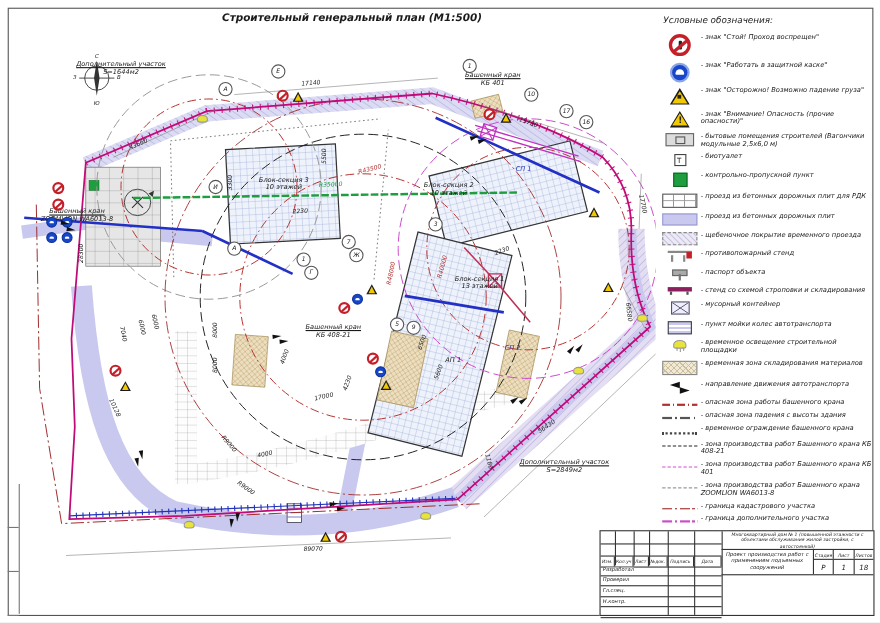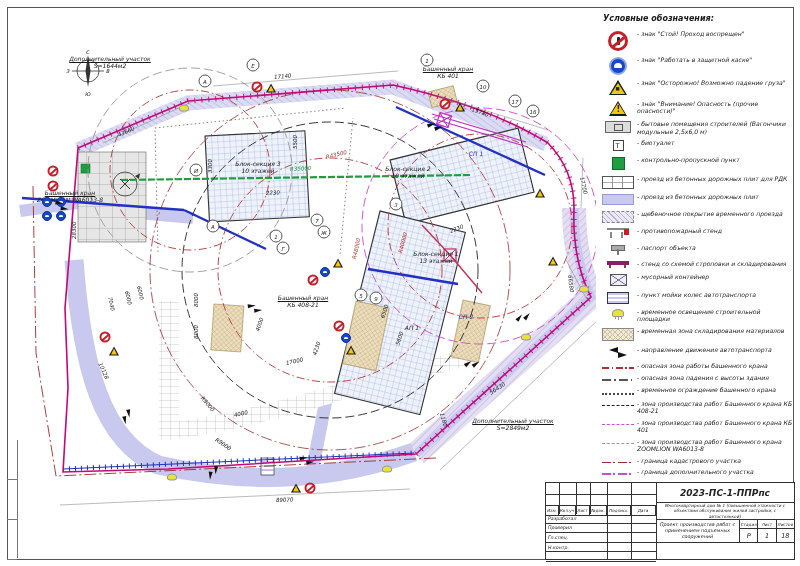--- a/index.html
+++ b/index.html
@@ -42,21 +42,21 @@
         box-sizing:border-box;}
   .sg-b::after{content:"";position:absolute;left:1.8px;top:2.6px;width:4.6px;height:2.8px;
         border-radius:50% 50% 12% 12%;background:#fff;}
   .sg-y{width:0;height:0;border-left:5px solid transparent;border-right:5px solid transparent;
         border-bottom:9px solid #1a1a1a;}
   .sg-y::after{content:"";position:absolute;left:-3.5px;top:1.6px;border-left:3.5px solid transparent;
         border-right:3.5px solid transparent;border-bottom:6.4px solid #f2c900;}
 
   
   .legend{position:absolute;left:599px;top:14px;width:194px;}
-  .legend-title{font-size:8px;font-style:italic;font-weight:bold;margin:0 0 7px 4px;color:#1a1a1a;}
+  .legend-title{font-size:8px;font-style:italic;font-weight:normal;margin:0 0 7px 4px;color:#1a1a1a;}
   .legend-item{display:flex;align-items:flex-start;margin-bottom:4.6px;}
   .legend-icon{flex:0 0 38px;display:flex;justify-content:center;margin-top:1px;position:relative;}
   .legend-text{font-size:6.1px;font-style:italic;line-height:1.18;color:#1a1a1a;}
   .legend-icon>i{display:block;position:relative;}
 
   .ic-sign-stop i{width:14px;height:14px;border:3px solid #c4202a;border-radius:50%;background:#fff;
         box-sizing:content-box;}
   .ic-sign-stop i::before{content:"";position:absolute;left:6px;top:3px;width:2.6px;height:8px;
         background:#222;border-radius:1px;}
   .ic-sign-stop i::after{content:"";position:absolute;left:-1px;top:6.5px;width:16px;height:2.6px;
@@ -173,20 +173,21 @@
   .tb-logo{flex:1;display:flex;align-items:center;justify-content:center;font-size:12px;
         font-weight:bold;font-style:normal;color:#1e8c3c;letter-spacing:0.5px;}
   .stamp-col{position:absolute;left:7px;top:440px;width:10px;height:118px;border-right:1px solid #777;}
   .stamp-col div{height:39px;border-bottom:1px solid #777;}
 </style>
 </head>
 <body>
 
 <div class="page">
   <div class="frame"></div>
+  <div class="page-title">Строительный генеральный план (М1:500)</div>
 
   <div class="plan">
     <svg width="588" height="545" viewBox="0 0 588 545">
       <defs>
         <pattern id="pGrid" width="6" height="6" patternUnits="userSpaceOnUse">
           <rect width="6" height="6" fill="#eef2fb"></rect>
             <path d="M6 0H0V6" fill="none" stroke="#8597cf" stroke-width="0.5"></path>
         </pattern>
         <pattern id="pPlates" width="9" height="7" patternUnits="userSpaceOnUse">
           <rect width="9" height="7" fill="#fdfdfd"></rect>
@@ -648,21 +649,20 @@
           </div>
           <div class="tb-role">
             <span style="background: rgb(255, 255, 255);">Н.контр.</span>
           </div>
           <div class="tb-role">
             <span style="background: rgb(255, 255, 255);"></span>
           </div>
         </div>
     </div>
     <div class="tb-right">
-      <div class="tb-doc">2023-ПС-1-ППРпс</div>
       <div class="tb-proj">Многоквартирный дом № 1 (повышенной этажности с объектами обслуживания жилой застройки, с автостоянкой)</div>
       <div class="tb-mid">
         <div class="tb-work">Проект производства работ с применением подъемных сооружений</div>
         <div class="tb-slt">
           <div class="tb-slt-head">
             <span>Стадия</span>
             <span>Лист</span>
             <span>Листов</span>
           </div>
           <div class="tb-slt-vals">

